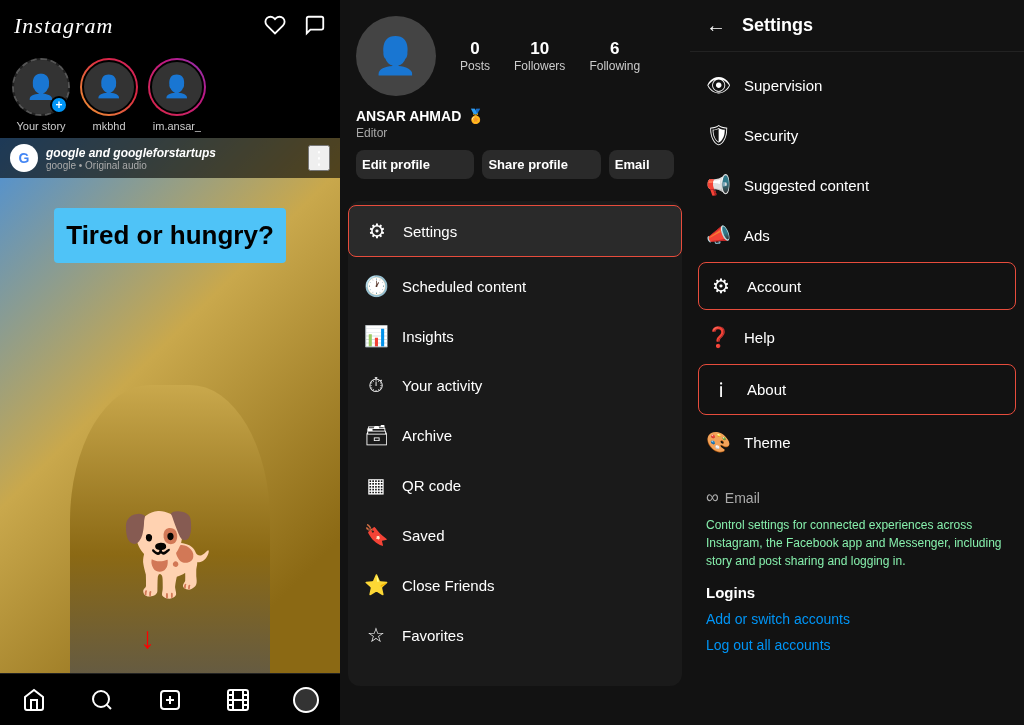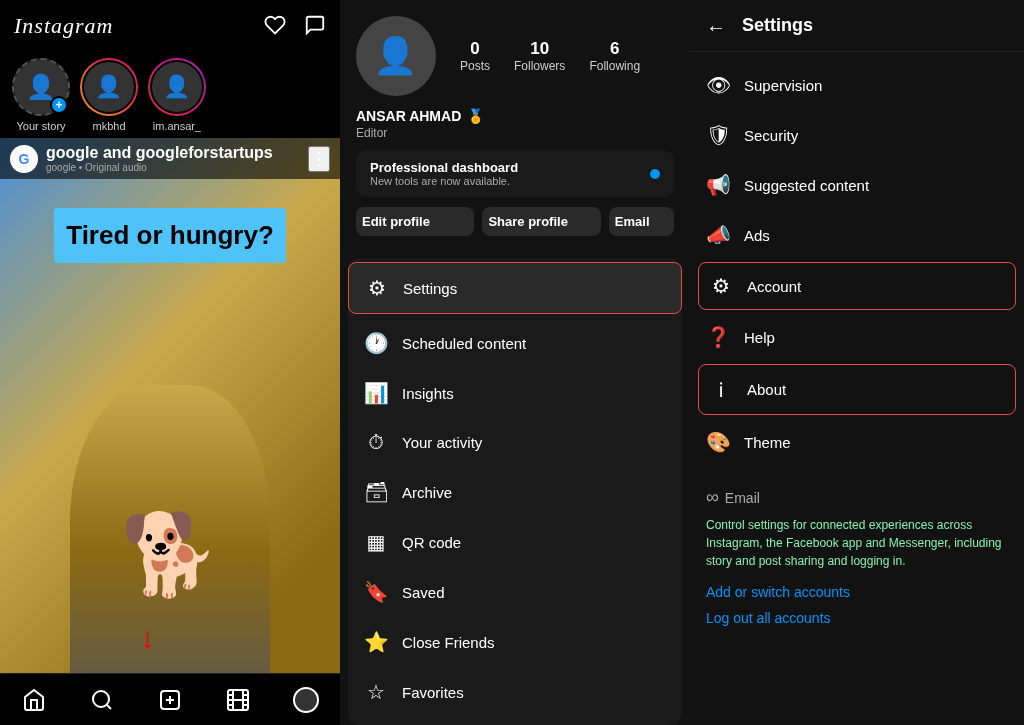--- a/index.html
+++ b/index.html
@@ -131,21 +131,21 @@
       border-radius: 50%;
       background: #fff;
       display: flex;
       align-items: center;
       justify-content: center;
       font-size: 14px;
       font-weight: bold;
       color: #4285F4;
     }
     .post-info { flex: 1; }
-    .post-usernames { font-size: 16px; font-weight: 600; }
+    .post-usernames { font-size: 12px; font-weight: 600; font-style: italic; }
     .post-usernames span { color: #fff; }
     .post-usernames .bold { font-weight: 700; }
     .post-subtitle { font-size: 10px; color: #aaa; }
     .post-more { font-size: 18px; color: #fff; }
     .post-image {
       width: 100%;
       height: 100%;
       background: linear-gradient(135deg, #4a90d9 0%, #c9a84c 40%, #8B6914 80%);
       display: flex;
       flex-direction: column;
@@ -639,27 +639,20 @@
         </div>
       </div>
     </div>
 
     <div class="profile-name-row">
       <span class="profile-name">ANSAR AHMAD</span>
       <span class="verified-badge" style="color:#aaa;">🏅</span>
     </div>
     <div class="profile-bio">Editor</div>
 
-    <div class="pro-dashboard">
-      <div class="pro-dash-text">
-        <div class="title">Professional dashboard</div>
-        <div class="subtitle">New tools are now available.</div>
-      </div>
-      <div class="pro-dash-dot"></div>
-    </div>
 
     <div class="profile-actions">
       <button class="action-btn">Edit profile</button>
       <button class="action-btn">Share profile</button>
       <button class="action-btn" style="flex:0.5;">Email</button>
     </div>
   </div>
 
   <div class="dropdown-menu" id="dropdown-menu-container">
       <div class="dropdown-item active-item">
@@ -747,17 +740,18 @@
   </div>
     </div>
 
   <div class="meta-section">
     <div class="meta-logo-row">
       <span class="meta-logo">∞</span>
       <span class="meta-text">Email</span>
     </div>
     <p class="meta-description">Control settings for connected experiences across Instagram, the Facebook app and Messenger, including story and post sharing and logging in.</p>
 
+    <div class="logins-title">Logins</div>
     <span class="login-link">Add or switch accounts</span>
     <span class="login-link">Log out all accounts</span>
   </div>
 
 </div>
 
 </body></html>

